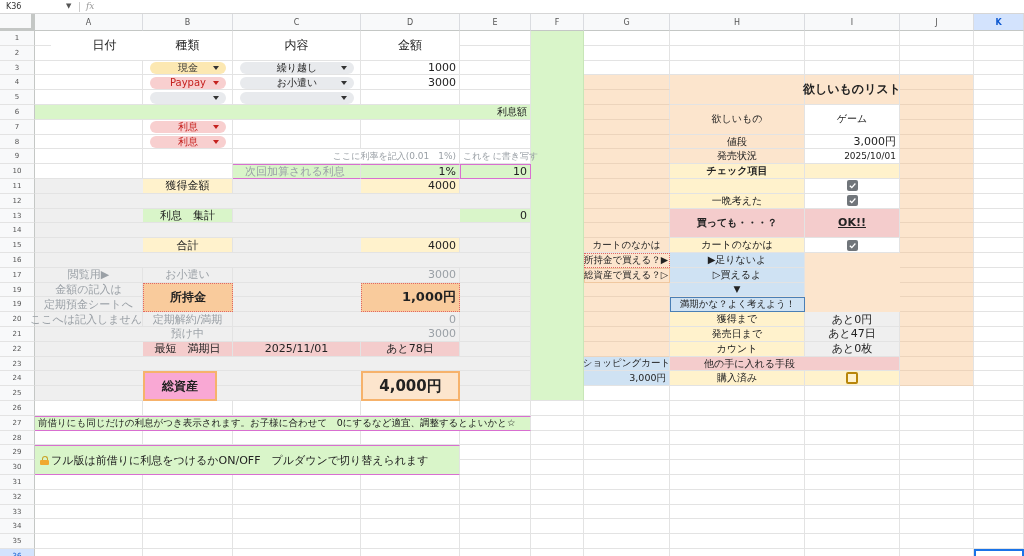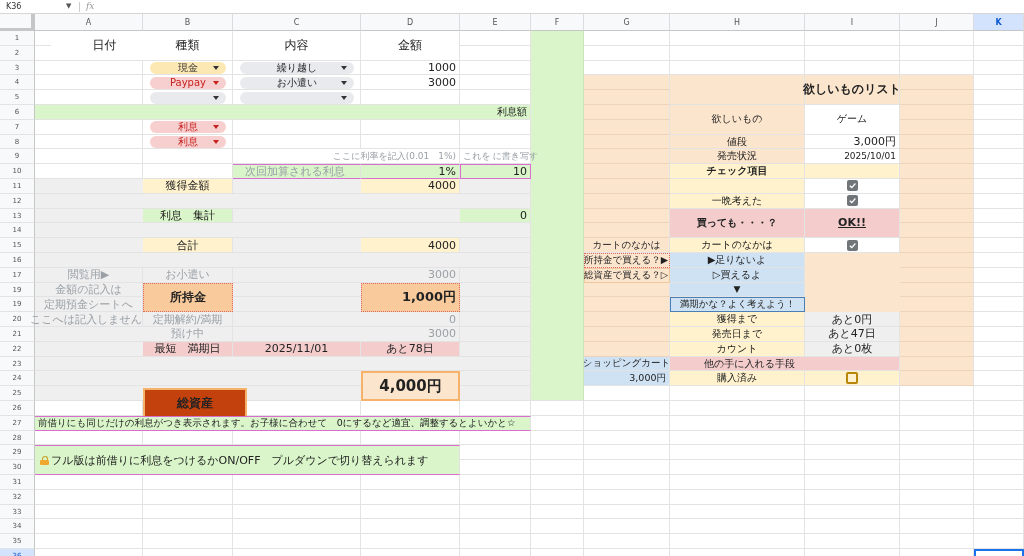--- a/index.html
+++ b/index.html
@@ -623,21 +623,21 @@
     <div class="cell r gray" style="left: 326px; top: 236.8px; width: 99px; height: 14.8px; font-size: 11px;">3000</div>
     <div class="cell c b" style="left: 108px; top: 251.6px; width: 90px; height: 29.6px; background: rgb(249, 203, 156); font-size: 12px; border: 1px dotted rgb(224, 102, 102);">所持金</div>
     <div class="cell r b" style="left: 326px; top: 251.6px; width: 99px; height: 29.6px; background: rgb(249, 203, 156); font-size: 13px; border: 1px dotted rgb(224, 102, 102);">1,000円</div>
     <div class="cell c gray" style="left: 108px; top: 281.2px; width: 90px; height: 14.8px; font-size: 11px;">定期解約/満期</div>
     <div class="cell r gray" style="left: 326px; top: 281.2px; width: 99px; height: 14.8px; font-size: 11px;">0</div>
     <div class="cell c gray" style="left: 108px; top: 296px; width: 90px; height: 14.8px; font-size: 11px;">預け中</div>
     <div class="cell r gray" style="left: 326px; top: 296px; width: 99px; height: 14.8px; font-size: 11px;">3000</div>
     <div class="cell c" style="left: 108px; top: 310.8px; width: 90px; height: 14.8px; background: rgb(244, 204, 204); font-size: 11px;">最短　満期日</div>
     <div class="cell c" style="left: 198px; top: 310.8px; width: 128px; height: 14.8px; background: rgb(244, 204, 204); font-size: 11px;">2025/11/01</div>
     <div class="cell c" style="left: 326px; top: 310.8px; width: 99px; height: 14.8px; background: rgb(244, 204, 204); font-size: 11px;">あと78日</div>
-    <div class="cell c b" style="left: 108px; top: 340.4px; width: 104px; height: 29.6px; background: #c2410c; font-size: 12px; border: 2px solid rgb(246, 178, 107); margin-top: 17px;">総資産</div>
+    <div class="cell c b" style="left: 108px; top: 340.4px; width: 74px; height: 29.6px; background: #f9a8d4; font-size: 12px; border: 2px solid rgb(246, 178, 107);">総資産</div>
     <div class="cell c b" style="left: 326px; top: 340.4px; width: 99px; height: 29.6px; background: rgb(252, 229, 205); font-size: 15px; border: 2px solid rgb(246, 178, 107);">4,000円</div>
     <div class="cell l ov" style="left: 0px; top: 384.8px; width: 496px; height: 14.8px; background: rgb(217, 245, 201); font-size: 9.5px; border-top: 1.5px solid rgb(216, 111, 208); border-bottom: 1.5px solid rgb(216, 111, 208);">前借りにも同じだけの利息がつき表示されます。お子様に合わせて　0にするなど適宜、調整するとよいかと☆</div>
     <div class="cell l" style="left: 0px; top: 414.4px; width: 425px; height: 29.6px; background: rgb(217, 245, 201); font-size: 11px; border-top: 1.5px solid rgb(216, 111, 208); border-bottom: 1.5px solid rgb(216, 111, 208);">
       <span class="lock"></span>
       <span>フル版は前借りに利息をつけるかON/OFF　プルダウンで切り替えられます</span>
     </div>
     <div class="cell " style="left: 635px; top: 44.4px; width: 135px; height: 29.6px; background: rgb(252, 229, 205);"></div>
     <div class="cell c b ov" style="left: 770px; top: 44.4px; width: 95px; height: 29.6px; background: rgb(252, 229, 205); font-size: 12px;">欲しいものリスト</div>
     <div class="cell c" style="left: 635px; top: 74px; width: 135px; height: 29.6px; background: rgb(252, 229, 205); font-size: 10px;">欲しいもの</div>
     <div class="cell c" style="left: 770px; top: 74px; width: 95px; height: 29.6px; background: rgb(255, 255, 255); font-size: 10px;">ゲーム</div>

